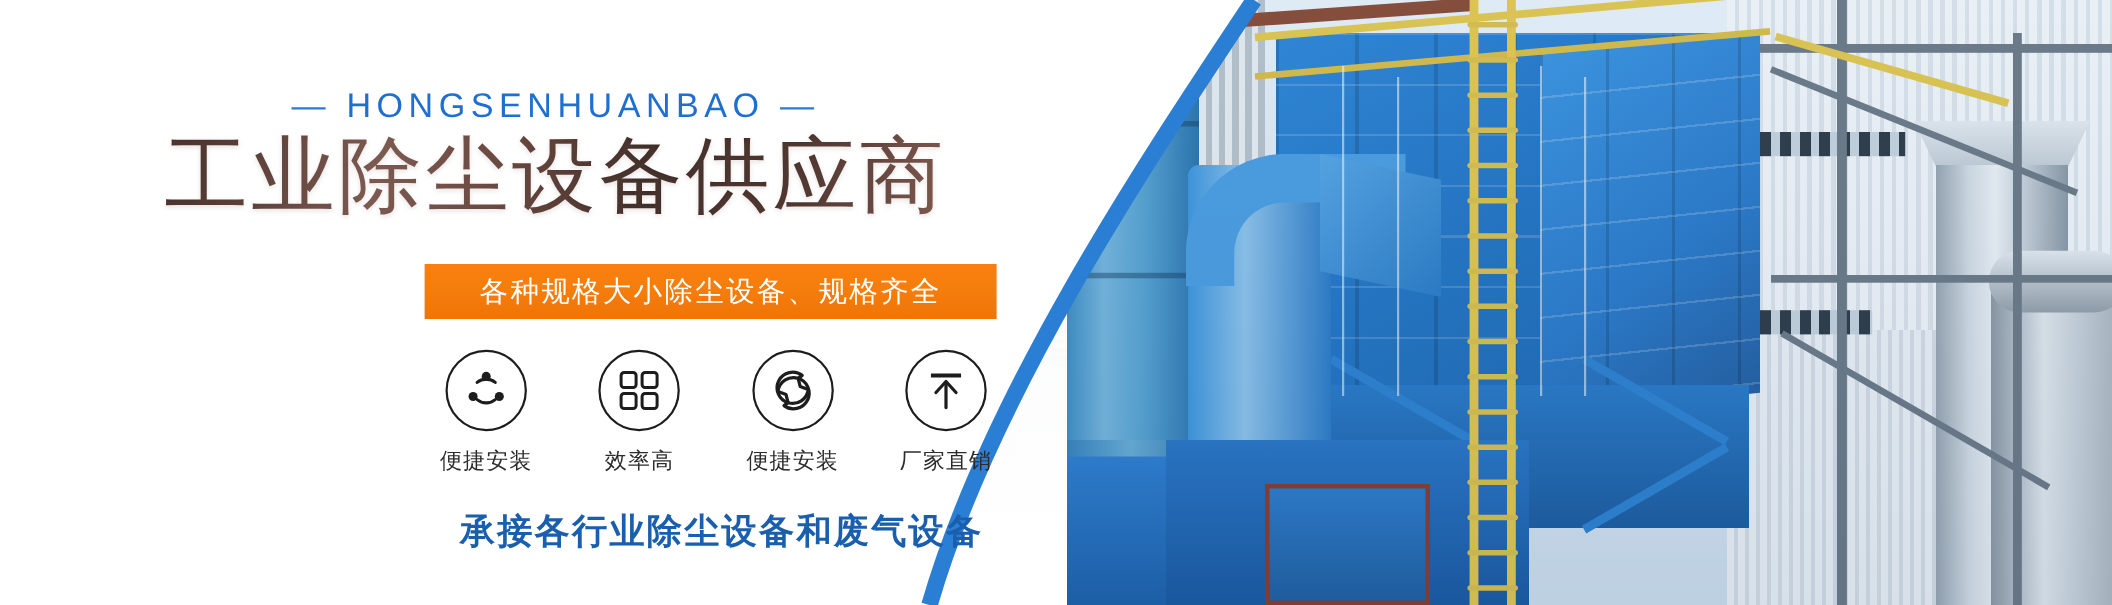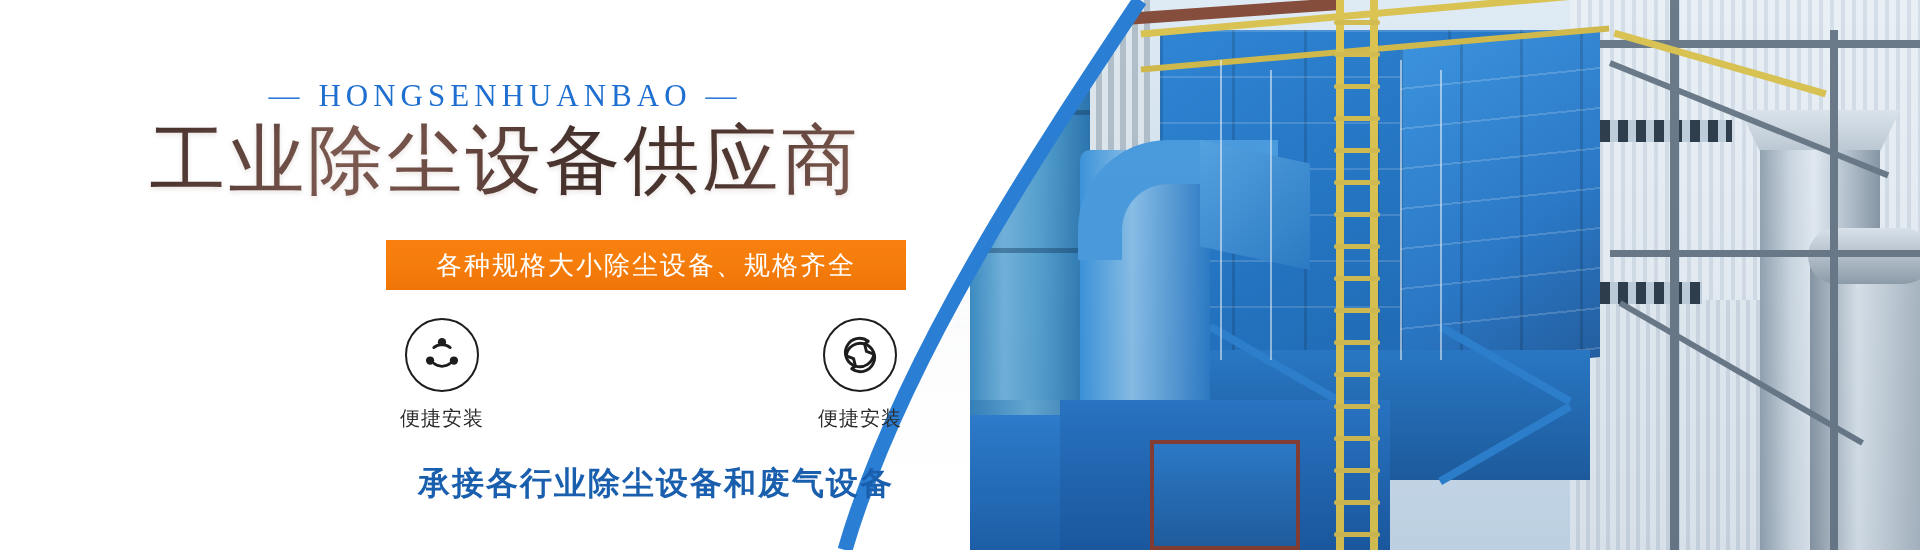--- a/index.html
+++ b/index.html
@@ -266,21 +266,21 @@
   .photo-tint{
     left:0; top:0; width:950px; height:550px;
     background:linear-gradient(180deg, rgba(60,130,200,.06), rgba(20,70,130,.10));
   }
 
   
   .content{ position:absolute; left:0; top:0; width:1010px; height:550px; }
 
   .eyebrow{
     position:absolute; left:0; top:78px; width:1010px; text-align:center;
-    color:#1f6fd0; font-family:Liberation Serif, serif;
+    color:#1f6fd0; font-family:Liberation Sans, sans-serif;
     font-size:31px; letter-spacing:5px; white-space:nowrap;
   }
   .eyebrow .dash{ display:inline-block; color:#2f7ad4; margin:0 14px; font-weight:400; }
 
   .title{
     position:absolute; left:0; top:122px; width:1010px; text-align:center;
     font-size:76px; font-weight:normal; letter-spacing:3px; line-height:1.0;
     white-space:nowrap;
     background:linear-gradient(100deg,#3a2a26 0%,#4a332e 18%,#7d5b52 34%,#6b4a42 44%,
                #3c2b27 58%,#4b342e 72%,#8a6257 88%,#4a332e 100%);
@@ -462,30 +462,51 @@
             <path d="M15 16 A14 14 0 0 1 33 16" fill="none" stroke="#1d1d1d" stroke-width="3" stroke-linecap="round"></path>
             <path d="M15 33 A14 14 0 0 0 33 33" fill="none" stroke="#1d1d1d" stroke-width="3" stroke-linecap="round"></path>
             <circle cx="24" cy="10" r="4.5" fill="#1d1d1d"></circle>
             <circle cx="11" cy="30" r="4.5" fill="#1d1d1d"></circle>
             <circle cx="37" cy="30" r="4.5" fill="#1d1d1d"></circle>
           </svg>
         </div>
         <div class="flabel">便捷安装</div>
       </div>
 
+      <div class="feat">
+        <div class="circle">
+          <svg width="40" height="40" viewBox="0 0 44 44">
+            <rect x="4" y="4" width="15" height="15" rx="3" fill="none" stroke="#1d1d1d" stroke-width="3"></rect>
+            <rect x="25" y="4" width="15" height="15" rx="3" fill="none" stroke="#1d1d1d" stroke-width="3"></rect>
+            <rect x="4" y="25" width="15" height="15" rx="3" fill="none" stroke="#1d1d1d" stroke-width="3"></rect>
+            <rect x="25" y="25" width="15" height="15" rx="3" fill="none" stroke="#1d1d1d" stroke-width="3"></rect>
+          </svg>
+        </div>
+        <div class="flabel">效率高</div>
+      </div>
 
       <div class="feat">
         <div class="circle">
           <svg width="44" height="44" viewBox="0 0 48 48">
             <path d="M33 9 a15.5 15.5 0 1 0 6 14 l-8 -3 -2 -8 z" fill="none" stroke="#1d1d1d" stroke-width="3.2" stroke-linejoin="round" stroke-linecap="round"></path>
             <path d="M15 39 a15.5 15.5 0 1 0 -6 -14 l8 3 2 8 z" fill="none" stroke="#1d1d1d" stroke-width="3.2" stroke-linejoin="round" stroke-linecap="round"></path>
           </svg>
         </div>
         <div class="flabel">便捷安装</div>
       </div>
 
+      <div class="feat">
+        <div class="circle">
+          <svg width="42" height="42" viewBox="0 0 46 46">
+            <line x1="8" y1="8" x2="38" y2="8" stroke="#1d1d1d" stroke-width="4" stroke-linecap="butt"></line>
+            <line x1="23" y1="40" x2="23" y2="15" stroke="#1d1d1d" stroke-width="3.2" stroke-linecap="round"></line>
+            <polyline points="13,25 23,14 33,25" fill="none" stroke="#1d1d1d" stroke-width="3.2" stroke-linecap="round" stroke-linejoin="round"></polyline>
+          </svg>
+        </div>
+        <div class="flabel">厂家直销</div>
+      </div>
 
     </div>
 
     <div class="tagline">承接各行业除尘设备和废气设备</div>
   </div>
 
 </div>
 
 </body></html>

